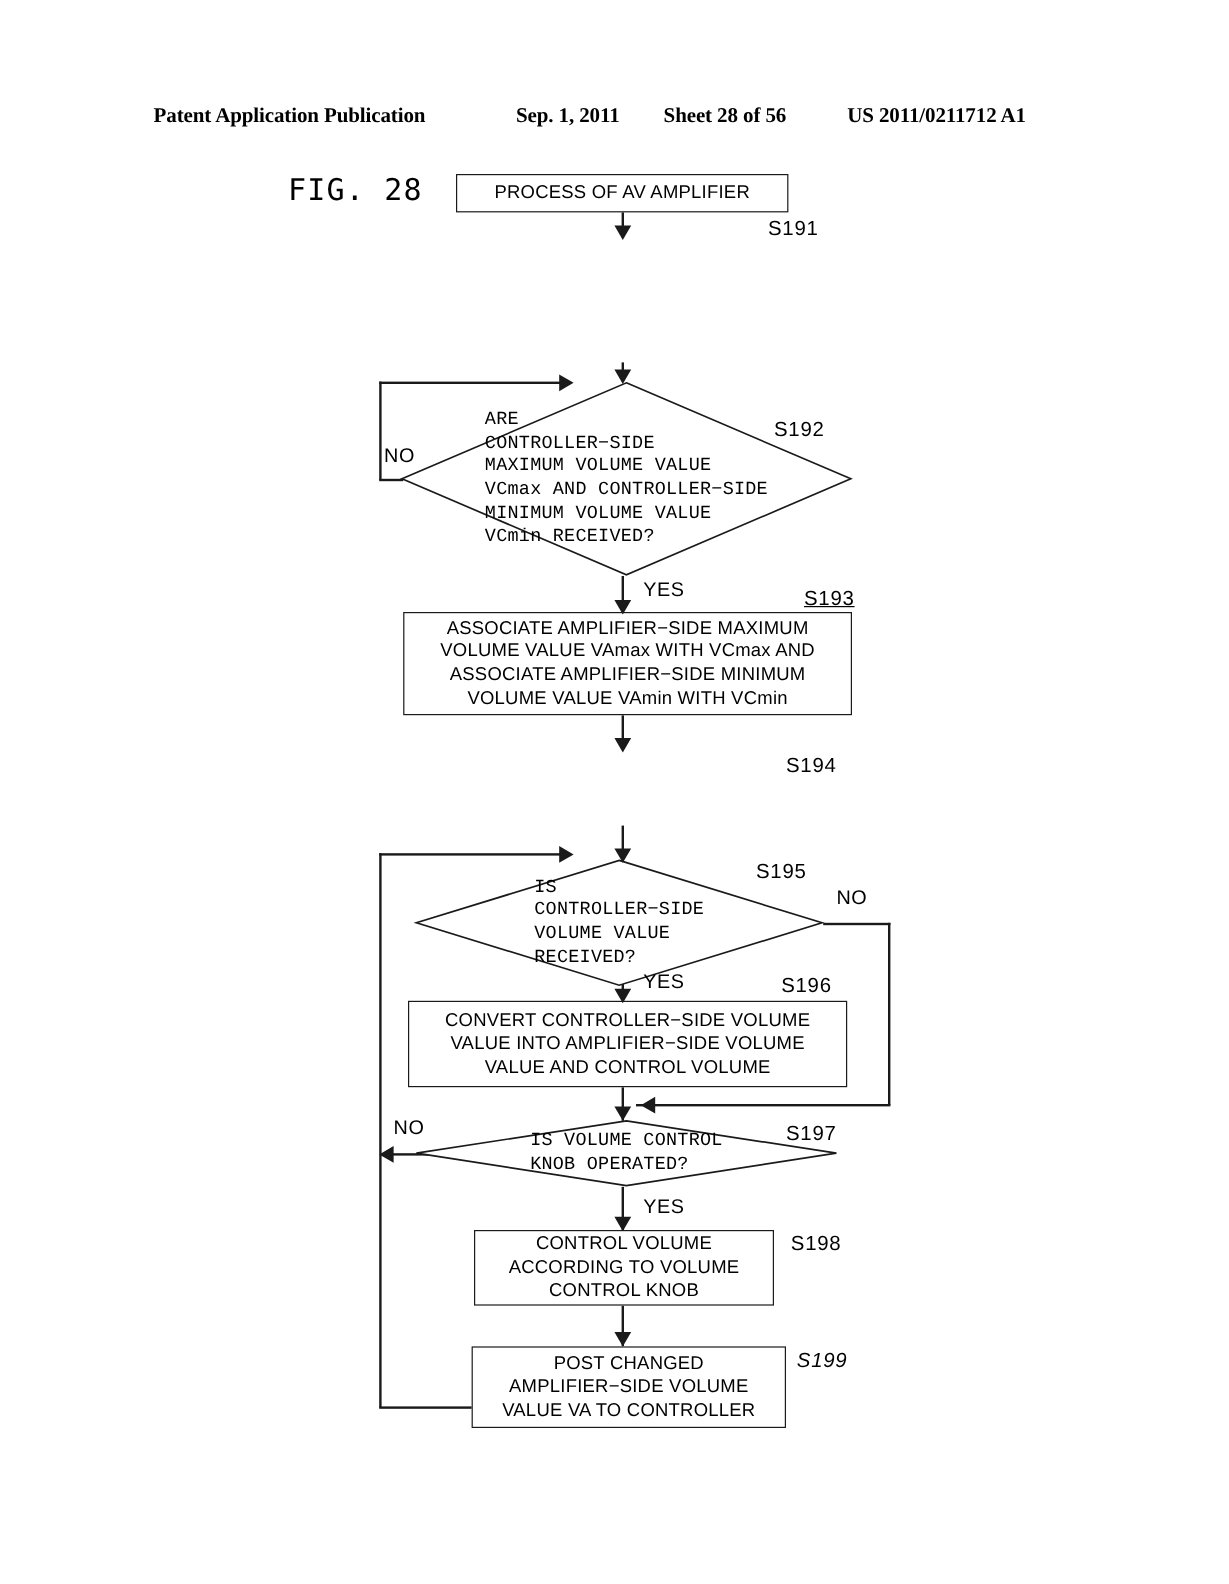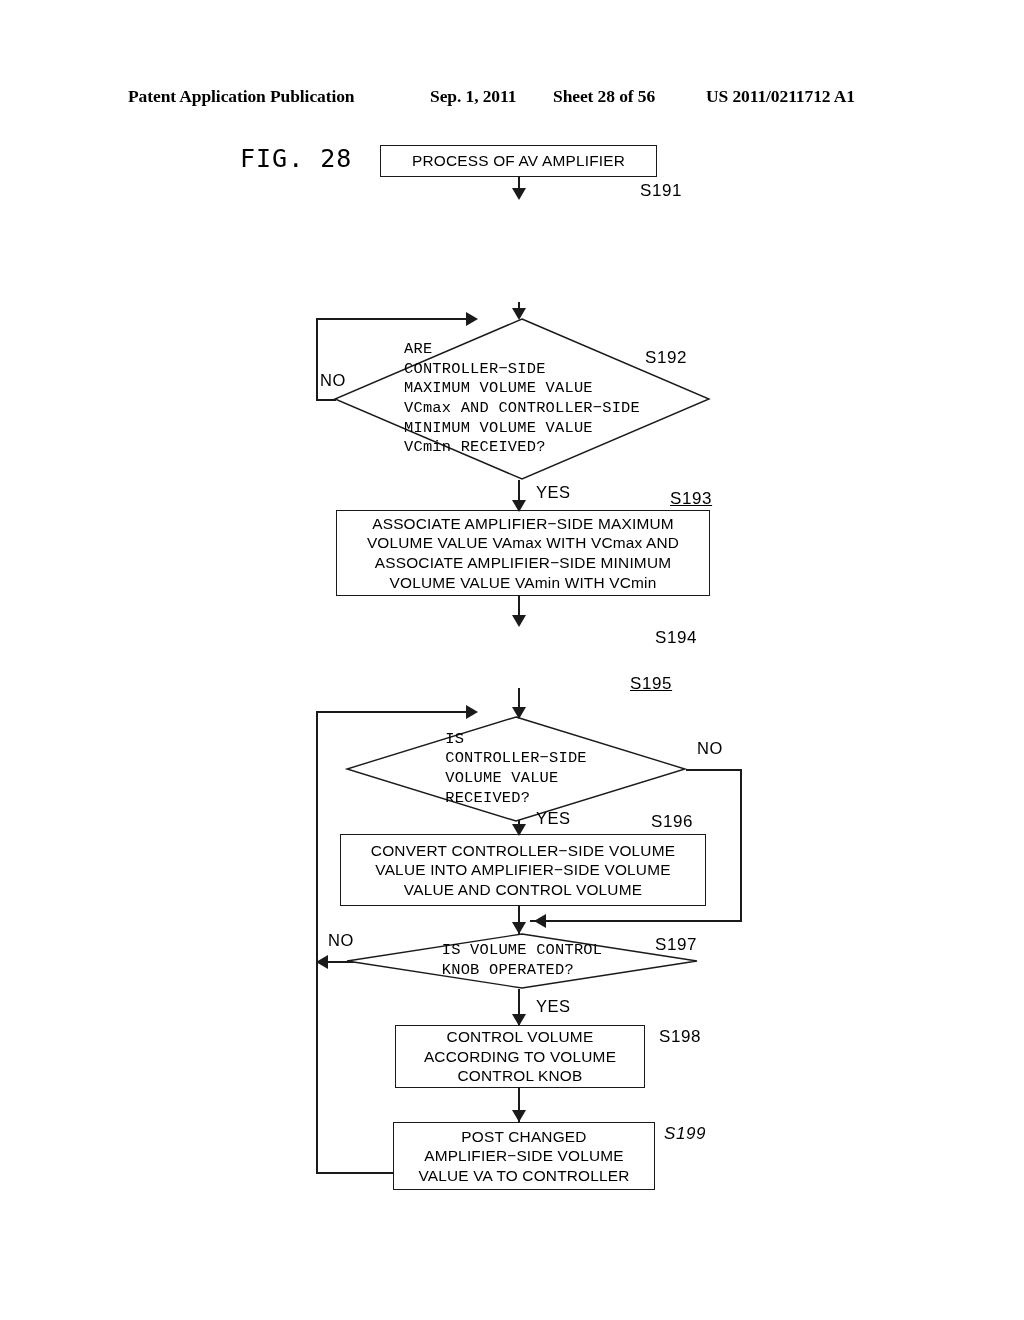--- a/index.html
+++ b/index.html
@@ -235,21 +235,21 @@
 
   <div class="diamond-wrap" style="left:346px; top:716px; width:340px; height:106px;">
     <svg width="340" height="106" viewBox="0 0 340 106">
       <polygon points="170,1 339,53 170,105 1,53" fill="#ffffff" stroke="#1a1a1a" stroke-width="1.4"></polygon>
     </svg>
     <div class="dtext">IS
 CONTROLLER−SIDE
 VOLUME VALUE
 RECEIVED?</div>
   </div>
-  <div class="step-id" style="left:630px; top:674px;text-decoration:underline;">S195</div>
+  <div class="step-id" style="left:630px; top:717px;">S195</div>
   <div class="branch-lbl" style="left:697px; top:739px;">NO</div>
   <div class="branch-lbl" style="left:536px; top:809px;">YES</div>
 
   <div class="node" style="left:340px; top:834px; width:366px; height:72px;">
     <span class="txt">CONVERT CONTROLLER−SIDE VOLUME
 VALUE INTO AMPLIFIER−SIDE VOLUME
 VALUE AND CONTROL VOLUME</span>
   </div>
   <div class="step-id" style="left:651px; top:812px;">S196</div>
 

